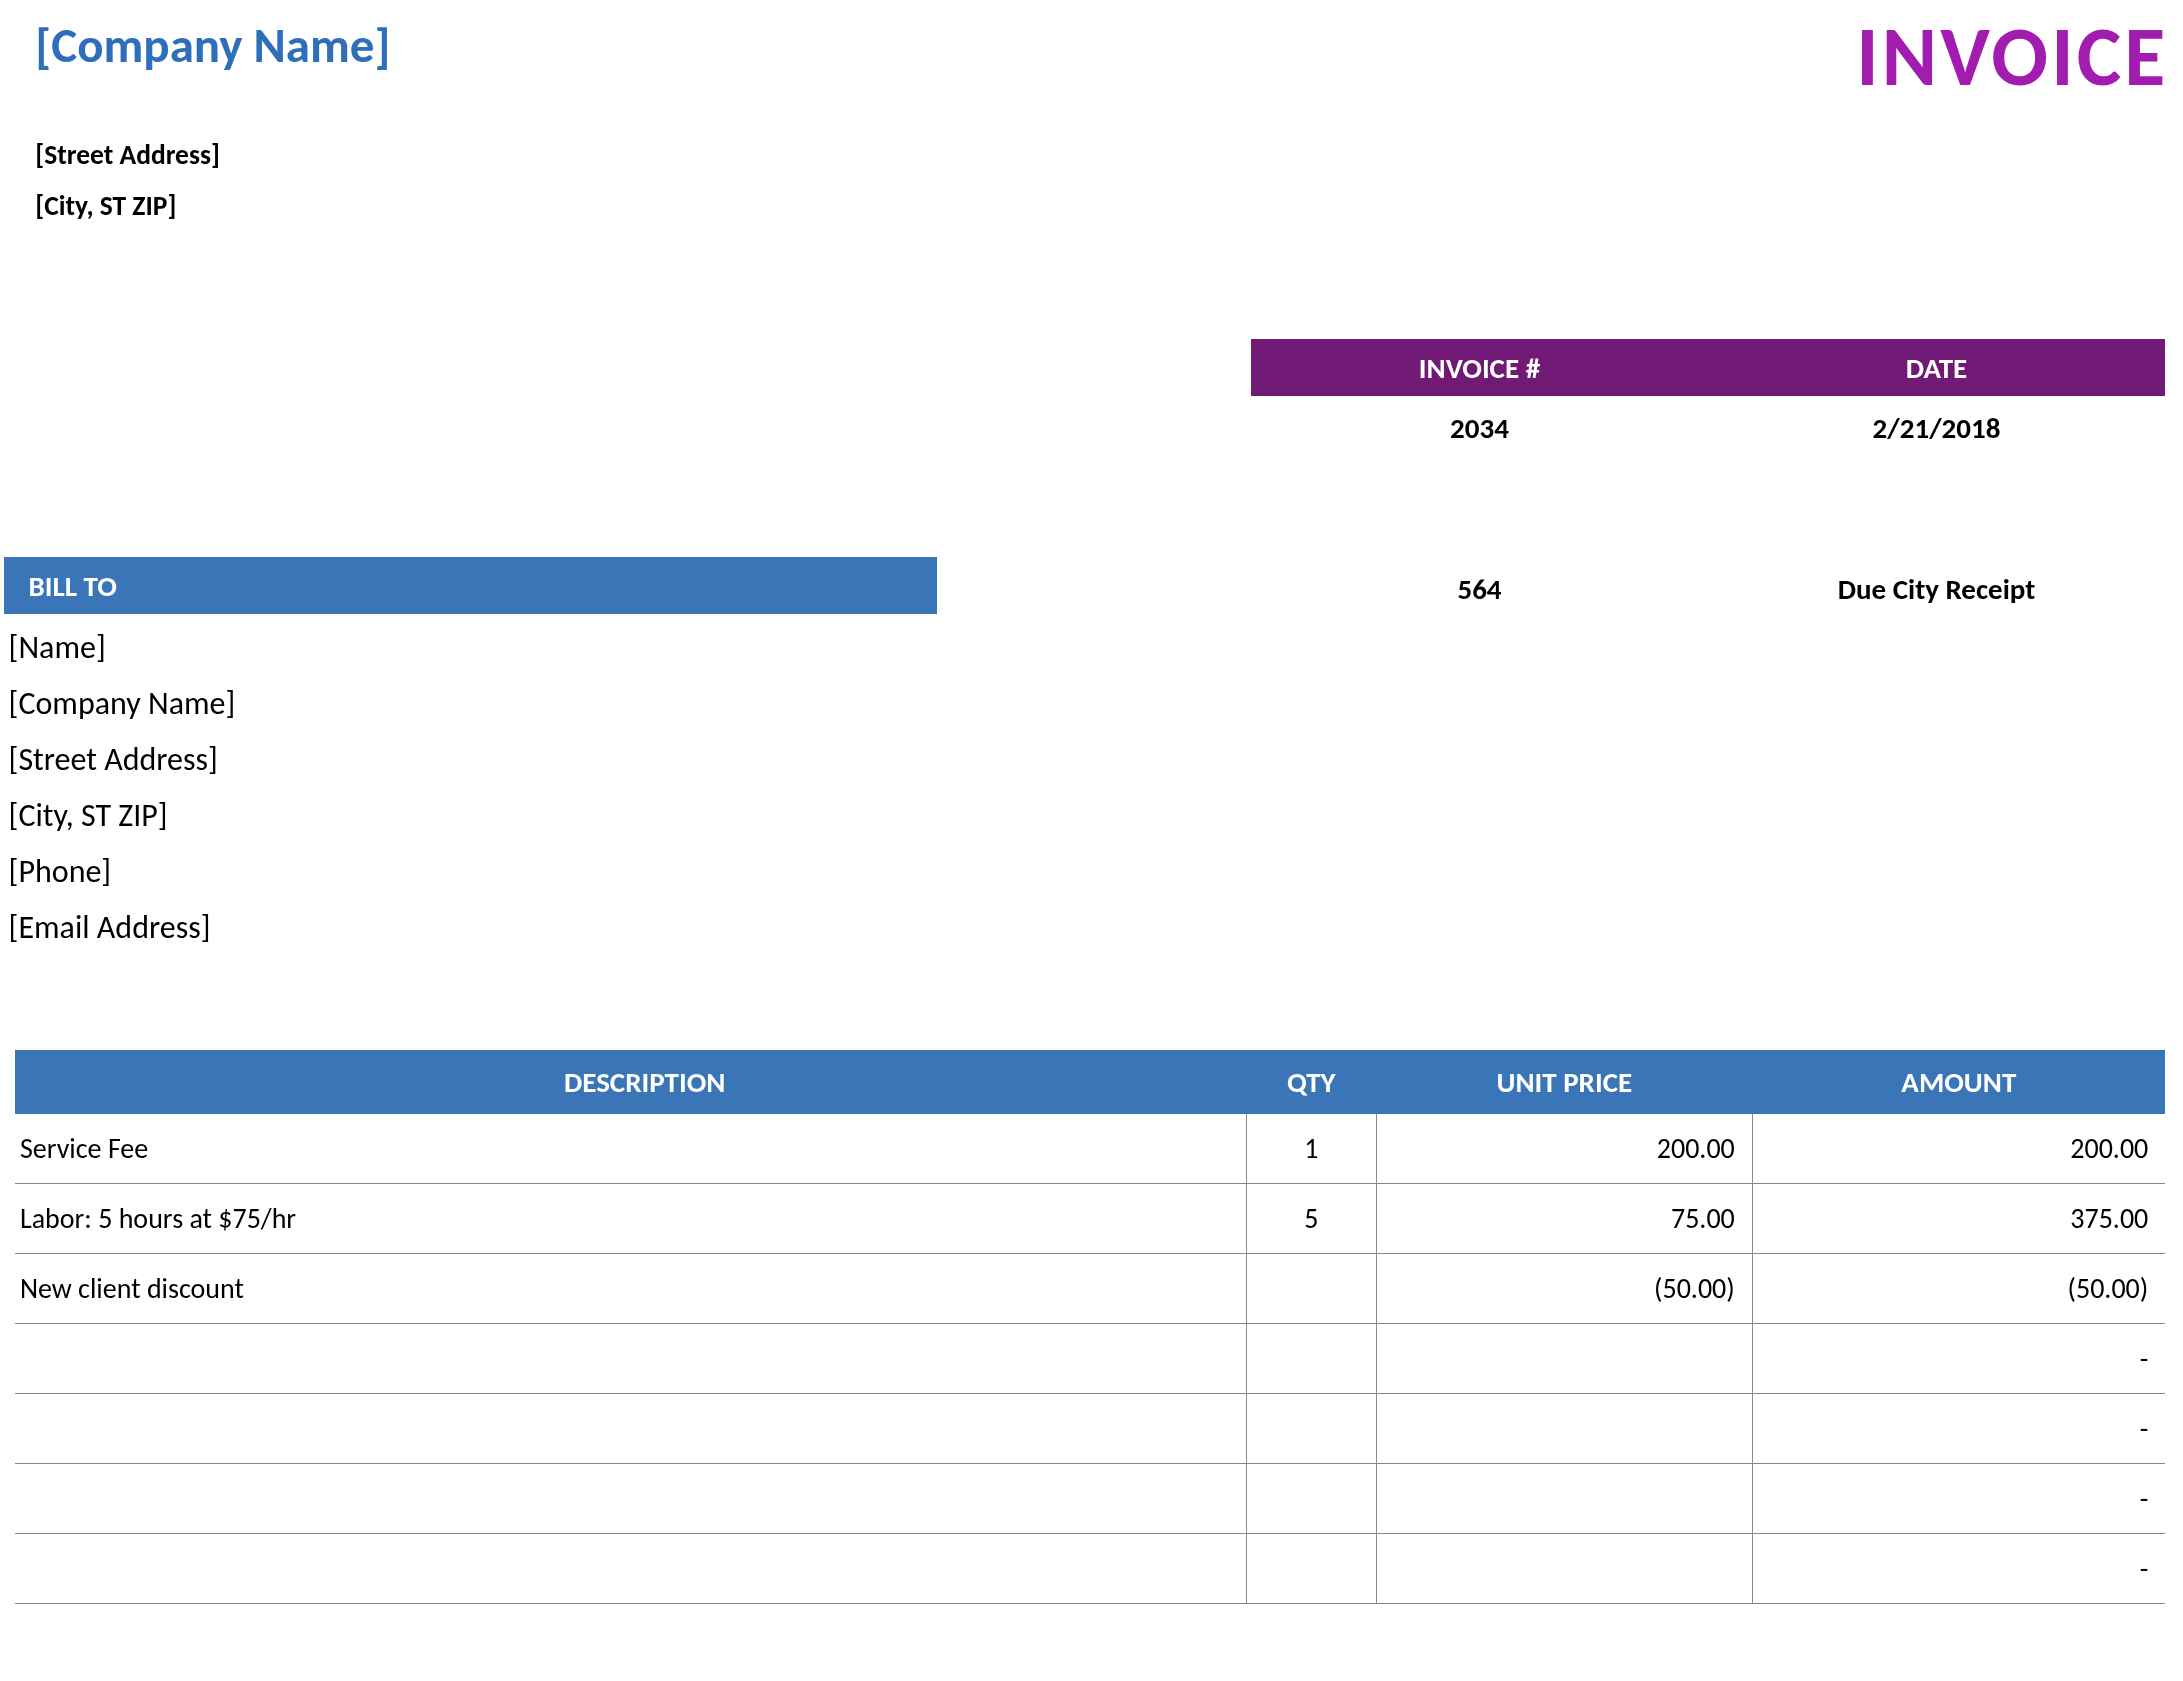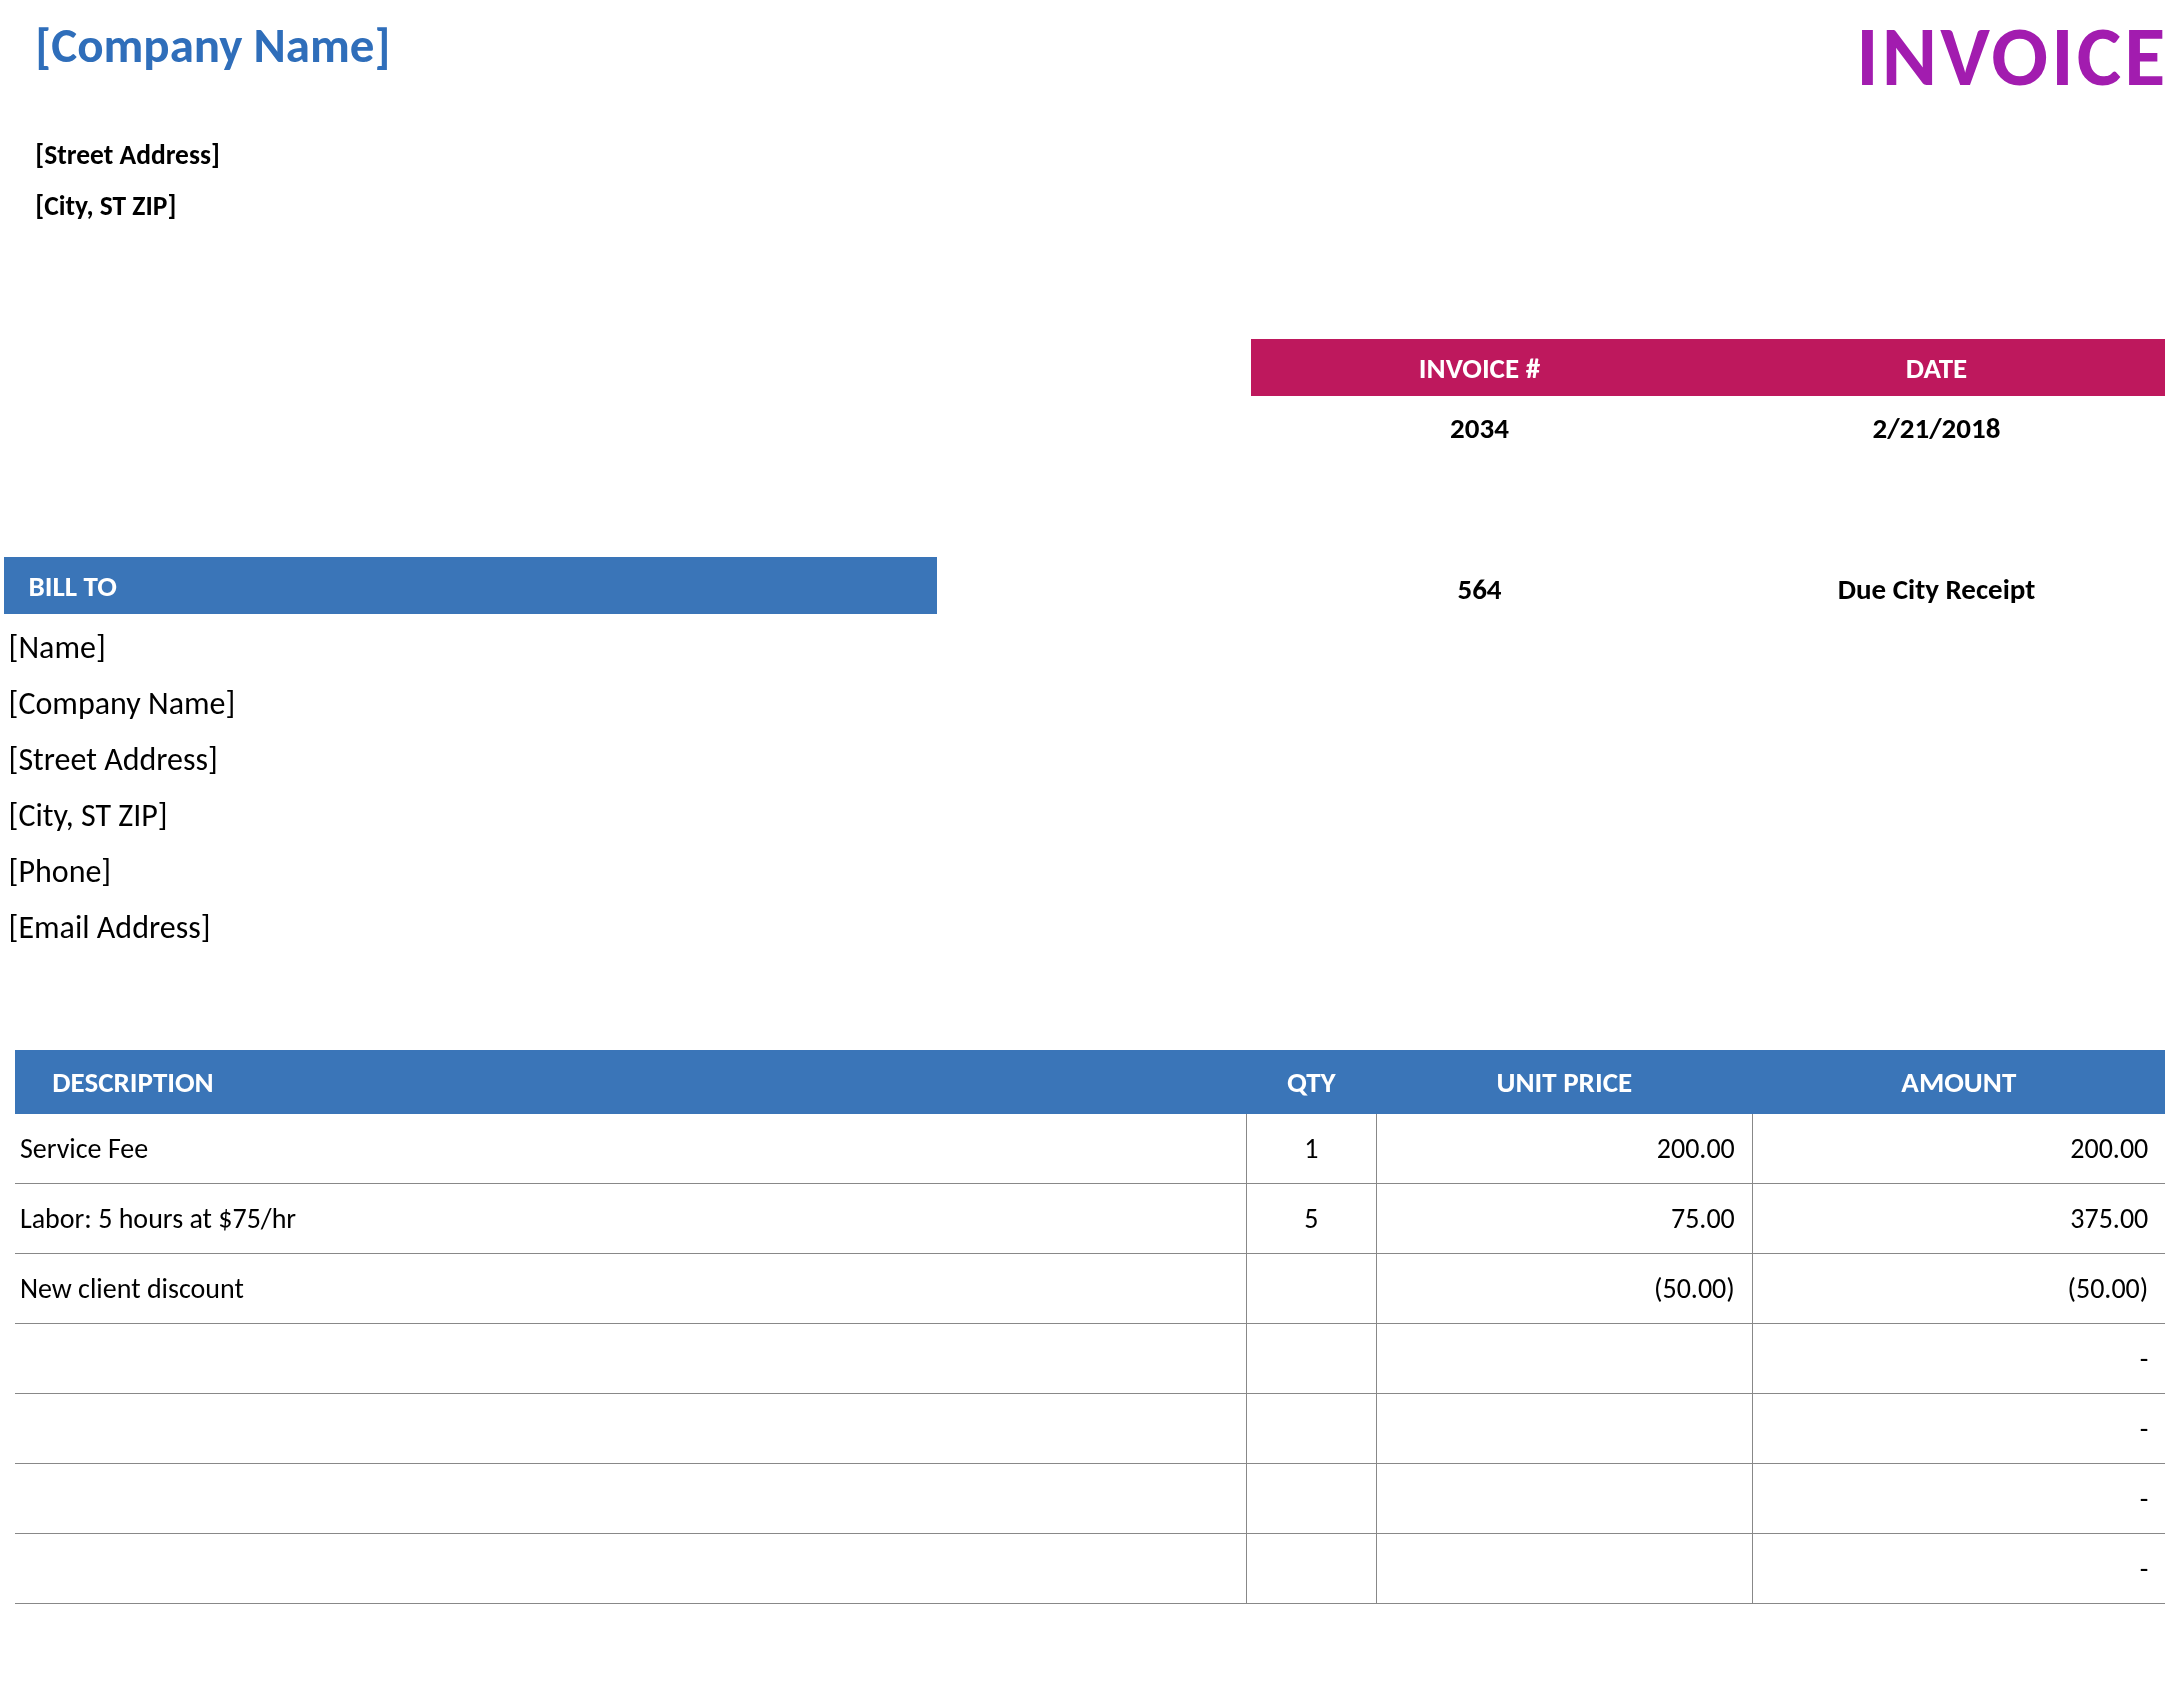--- a/index.html
+++ b/index.html
@@ -47,21 +47,21 @@
     top: 339px;
     left: 1251px;
     width: 914px;
   }
   .meta-table {
     width: 100%;
     border-collapse: collapse;
     table-layout: fixed;
   }
   .meta-table th {
-    background: #be185d;
+    background: #701a75;
     color: #fff;
     font-weight: bold;
     font-size: 29px;
     text-align: center;
     padding: 10.7px 0;
   }
   .meta-table td {
     text-align: center;
     font-weight: bold;
     font-size: 29px;
@@ -110,21 +110,21 @@
   .items-table col.c-qty  { width: 130px; }
   .items-table col.c-up   { width: 376px; }
   .items-table col.c-amt  { width: 413px; }
   .items-table th {
     background: #3a75b8;
     color: #fff;
     font-weight: bold;
     font-size: 29px;
     padding: 13.8px 9.2px;
   }
-  .items-table th.left  { text-align: left; padding-left: 37px; }
+  .items-table th.left  { text-align: center; padding-left: 37px; }
   .items-table th.center{ text-align: center; }
   .items-table th.right { text-align: center; }
   .items-table td {
     border-bottom: 0.8px solid #888;
     font-size: 28px;
     padding: 17px 10.7px;
     height: 69px;
   }
   .items-table td.desc { text-align: left; padding-left: 4.6px; }
   .items-table td.qty  { text-align: center; border-left: 0.8px solid #888; border-right: 0.8px solid #888; }

